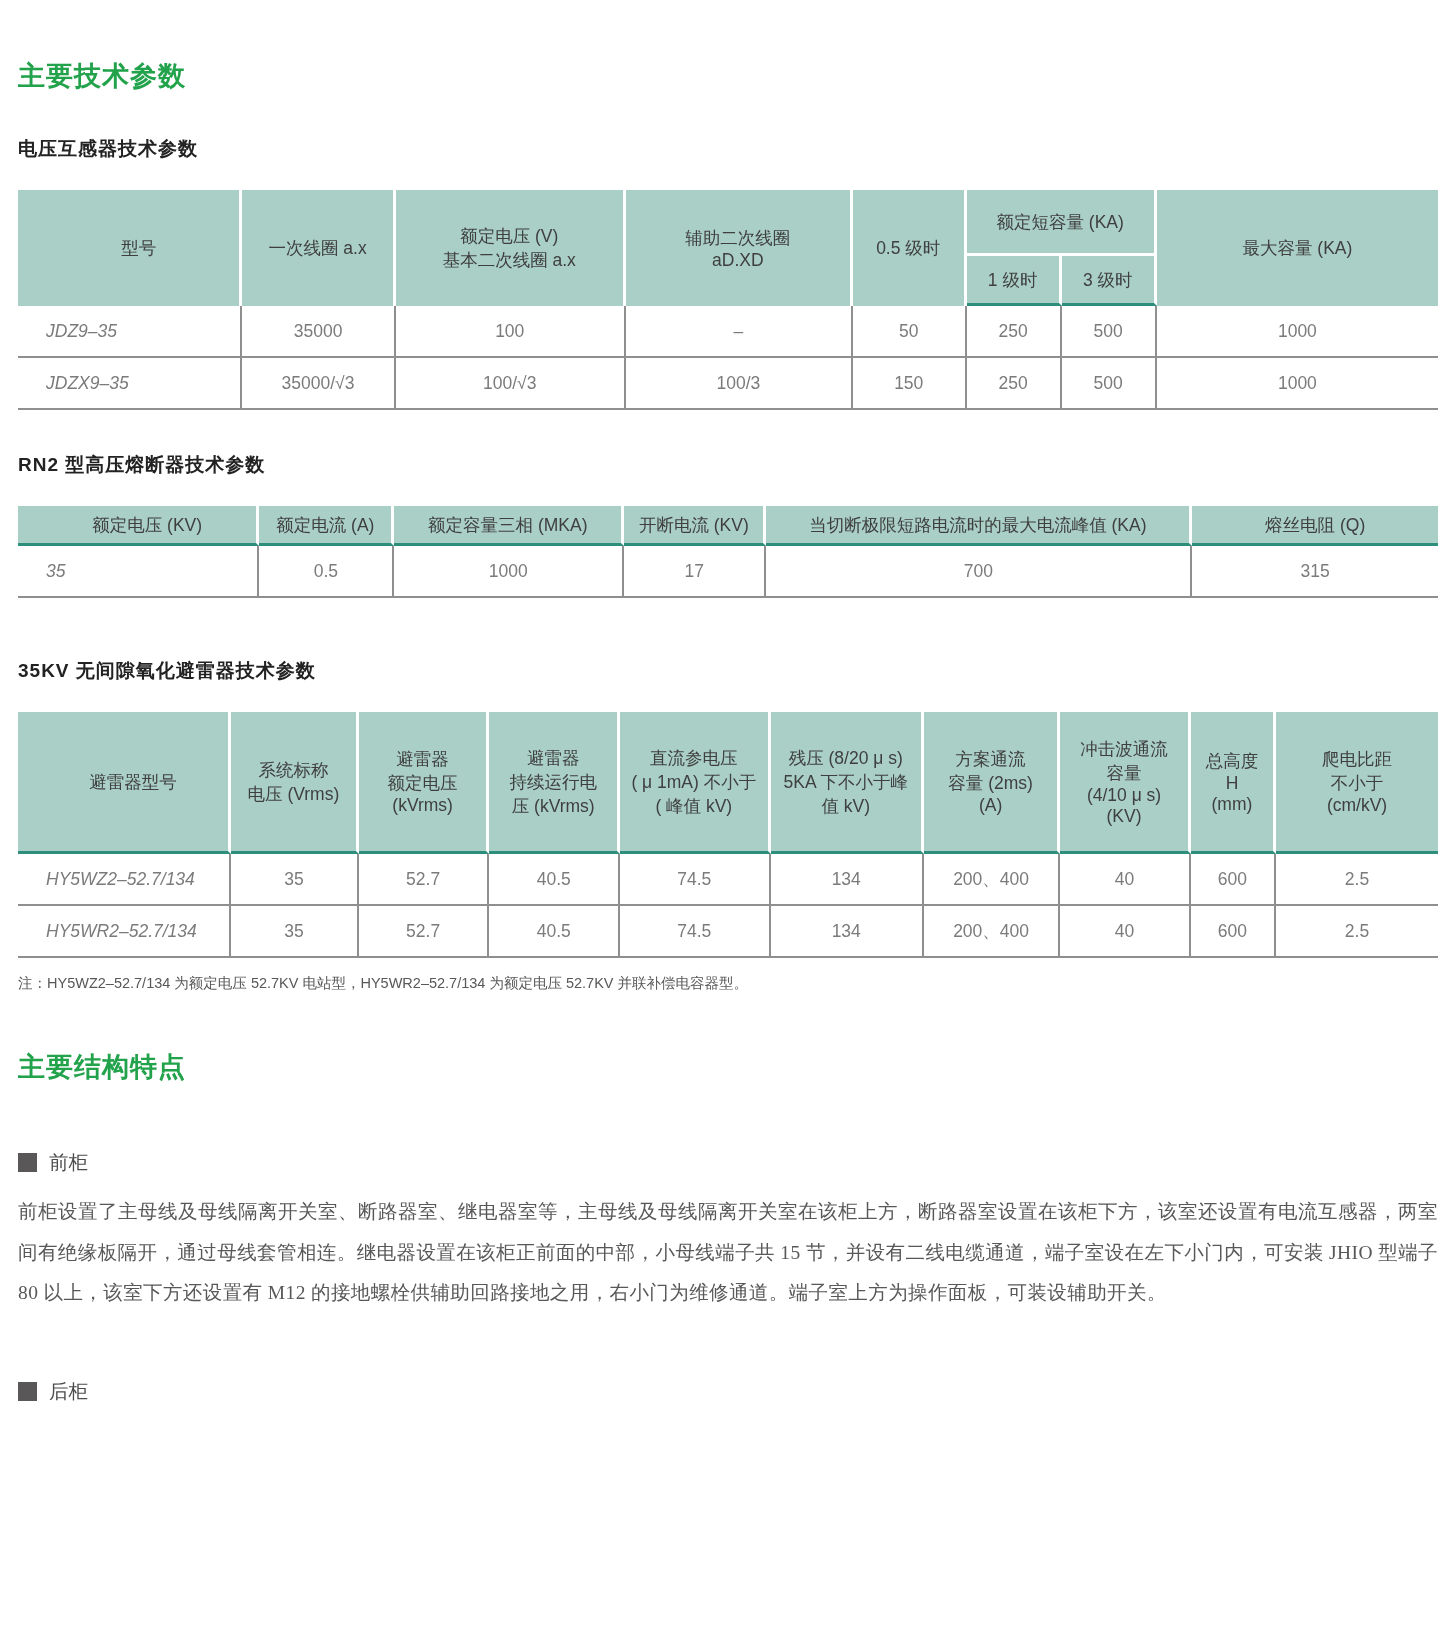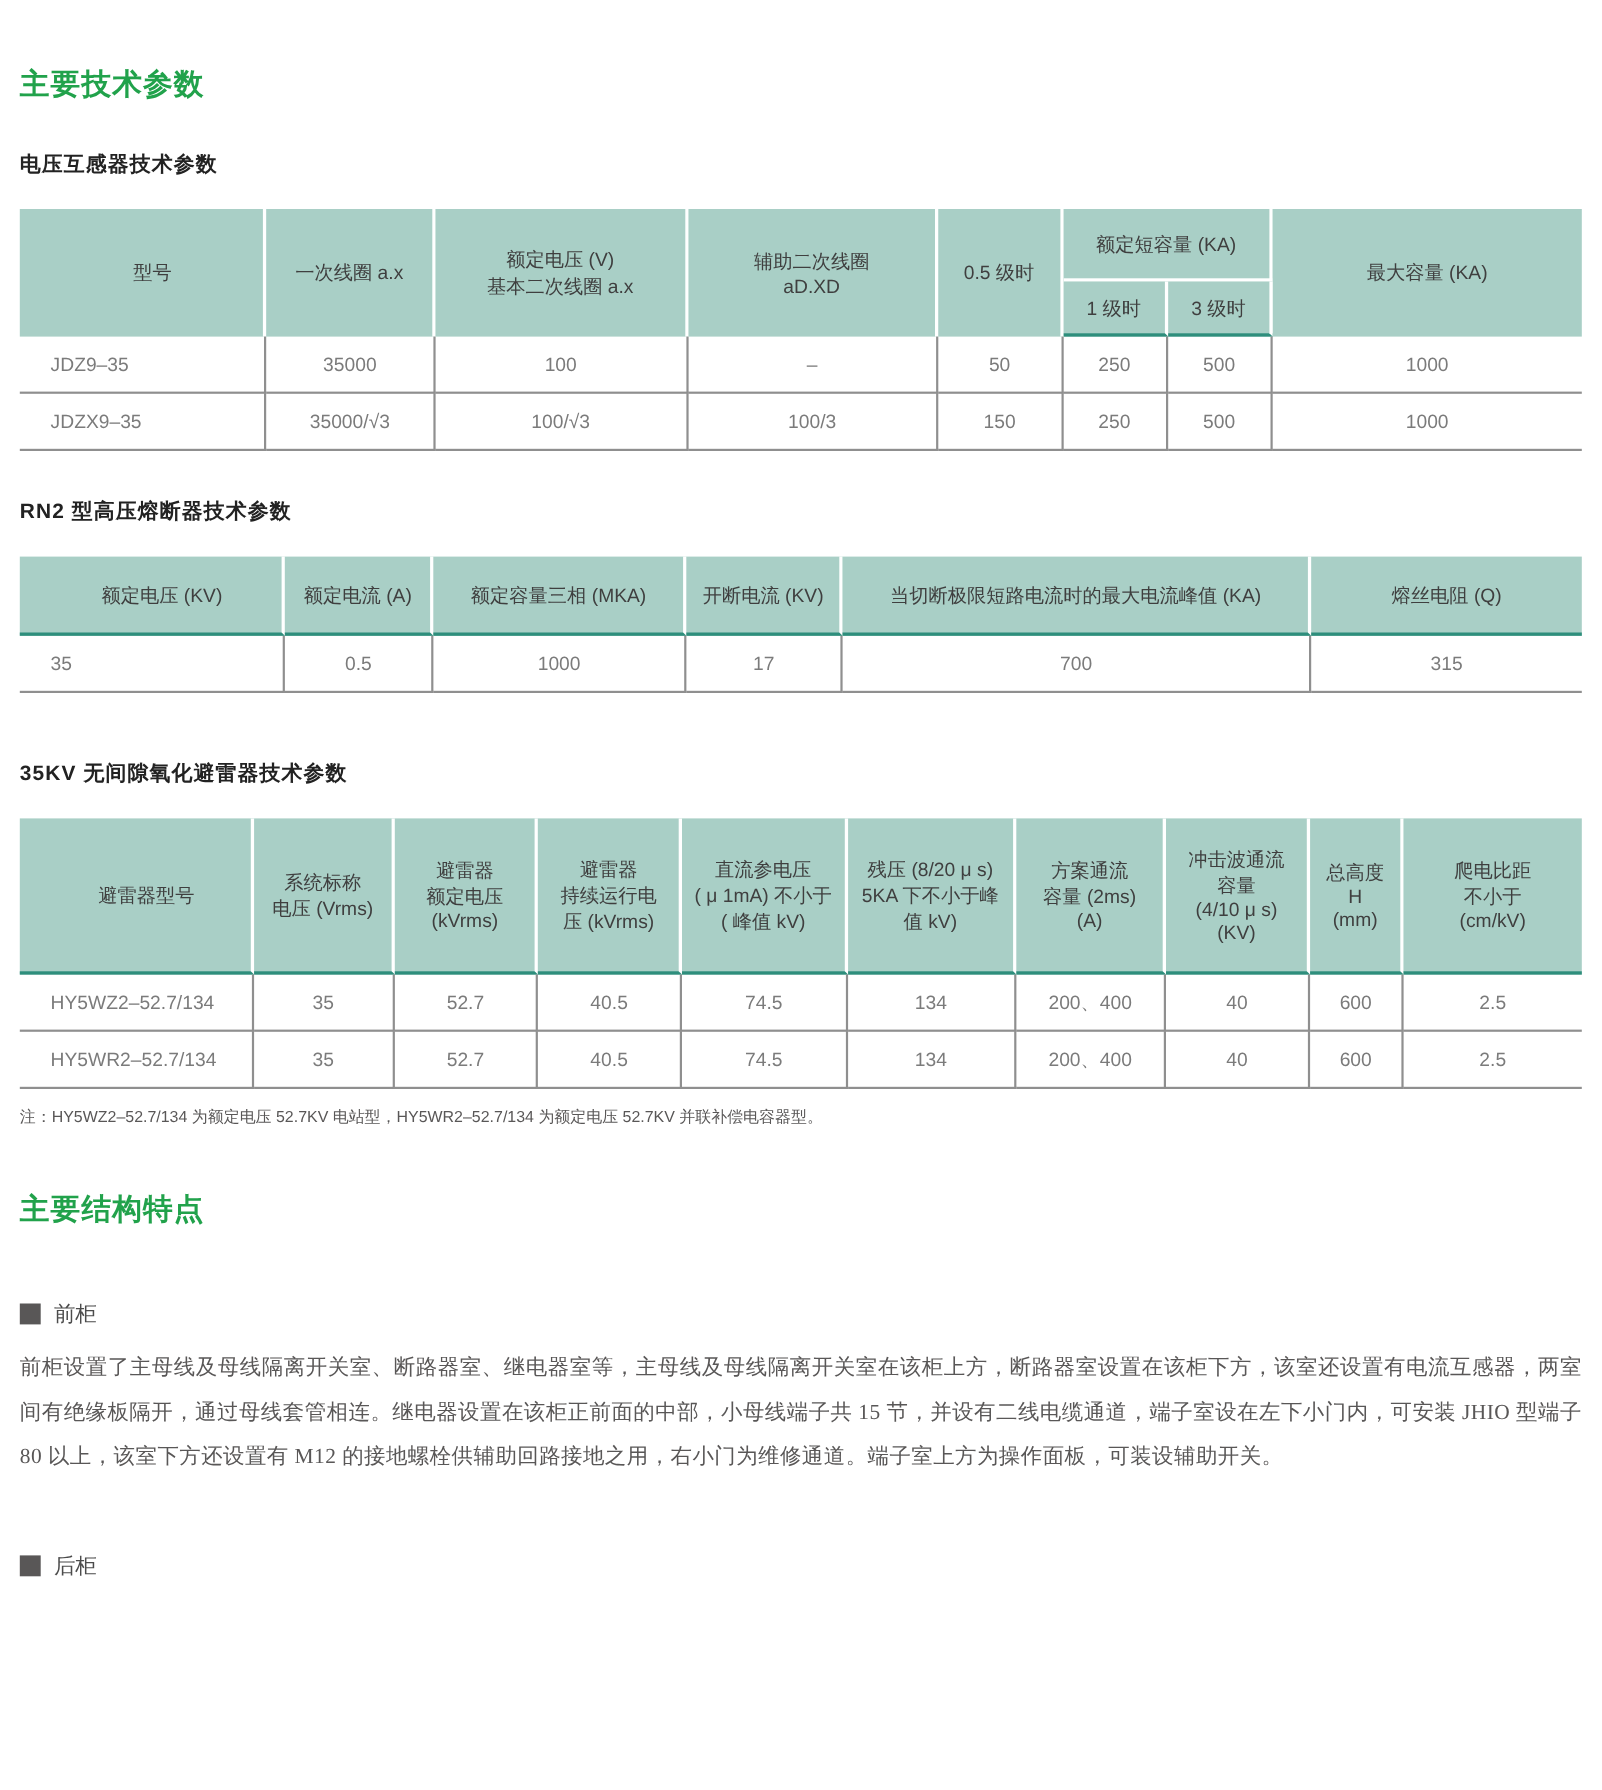--- a/index.html
+++ b/index.html
@@ -54,24 +54,24 @@
     color: #7b7b7b;
     font-size: 17.5px;
     text-align: center;
     vertical-align: middle;
     height: 52px;
     border-bottom: 2px solid #8f8f8f;
     border-right: 2px solid #8f8f8f;
     padding: 4px 8px;
   }
   td.last { border-right: none; }
-  td.left { text-align: left; padding-left: 28px; }
+  td.left { text-align: left; padding-left: 28px; font-style: italic; }
   .row-h1 { height: 66px; }
   .row-h2 { height: 50px; }
-  .t2-head { height: 72px; }
+  .t2-head { height: 40px; }
   .t3-head { height: 142px; }
   .note {
     margin-top: 16px;
     font-size: 14.5px;
     color: #595757;
   }
   .section2 { margin-top: 56px; }
   .para {
     margin-top: 26px;
     font-size: 19.5px;

